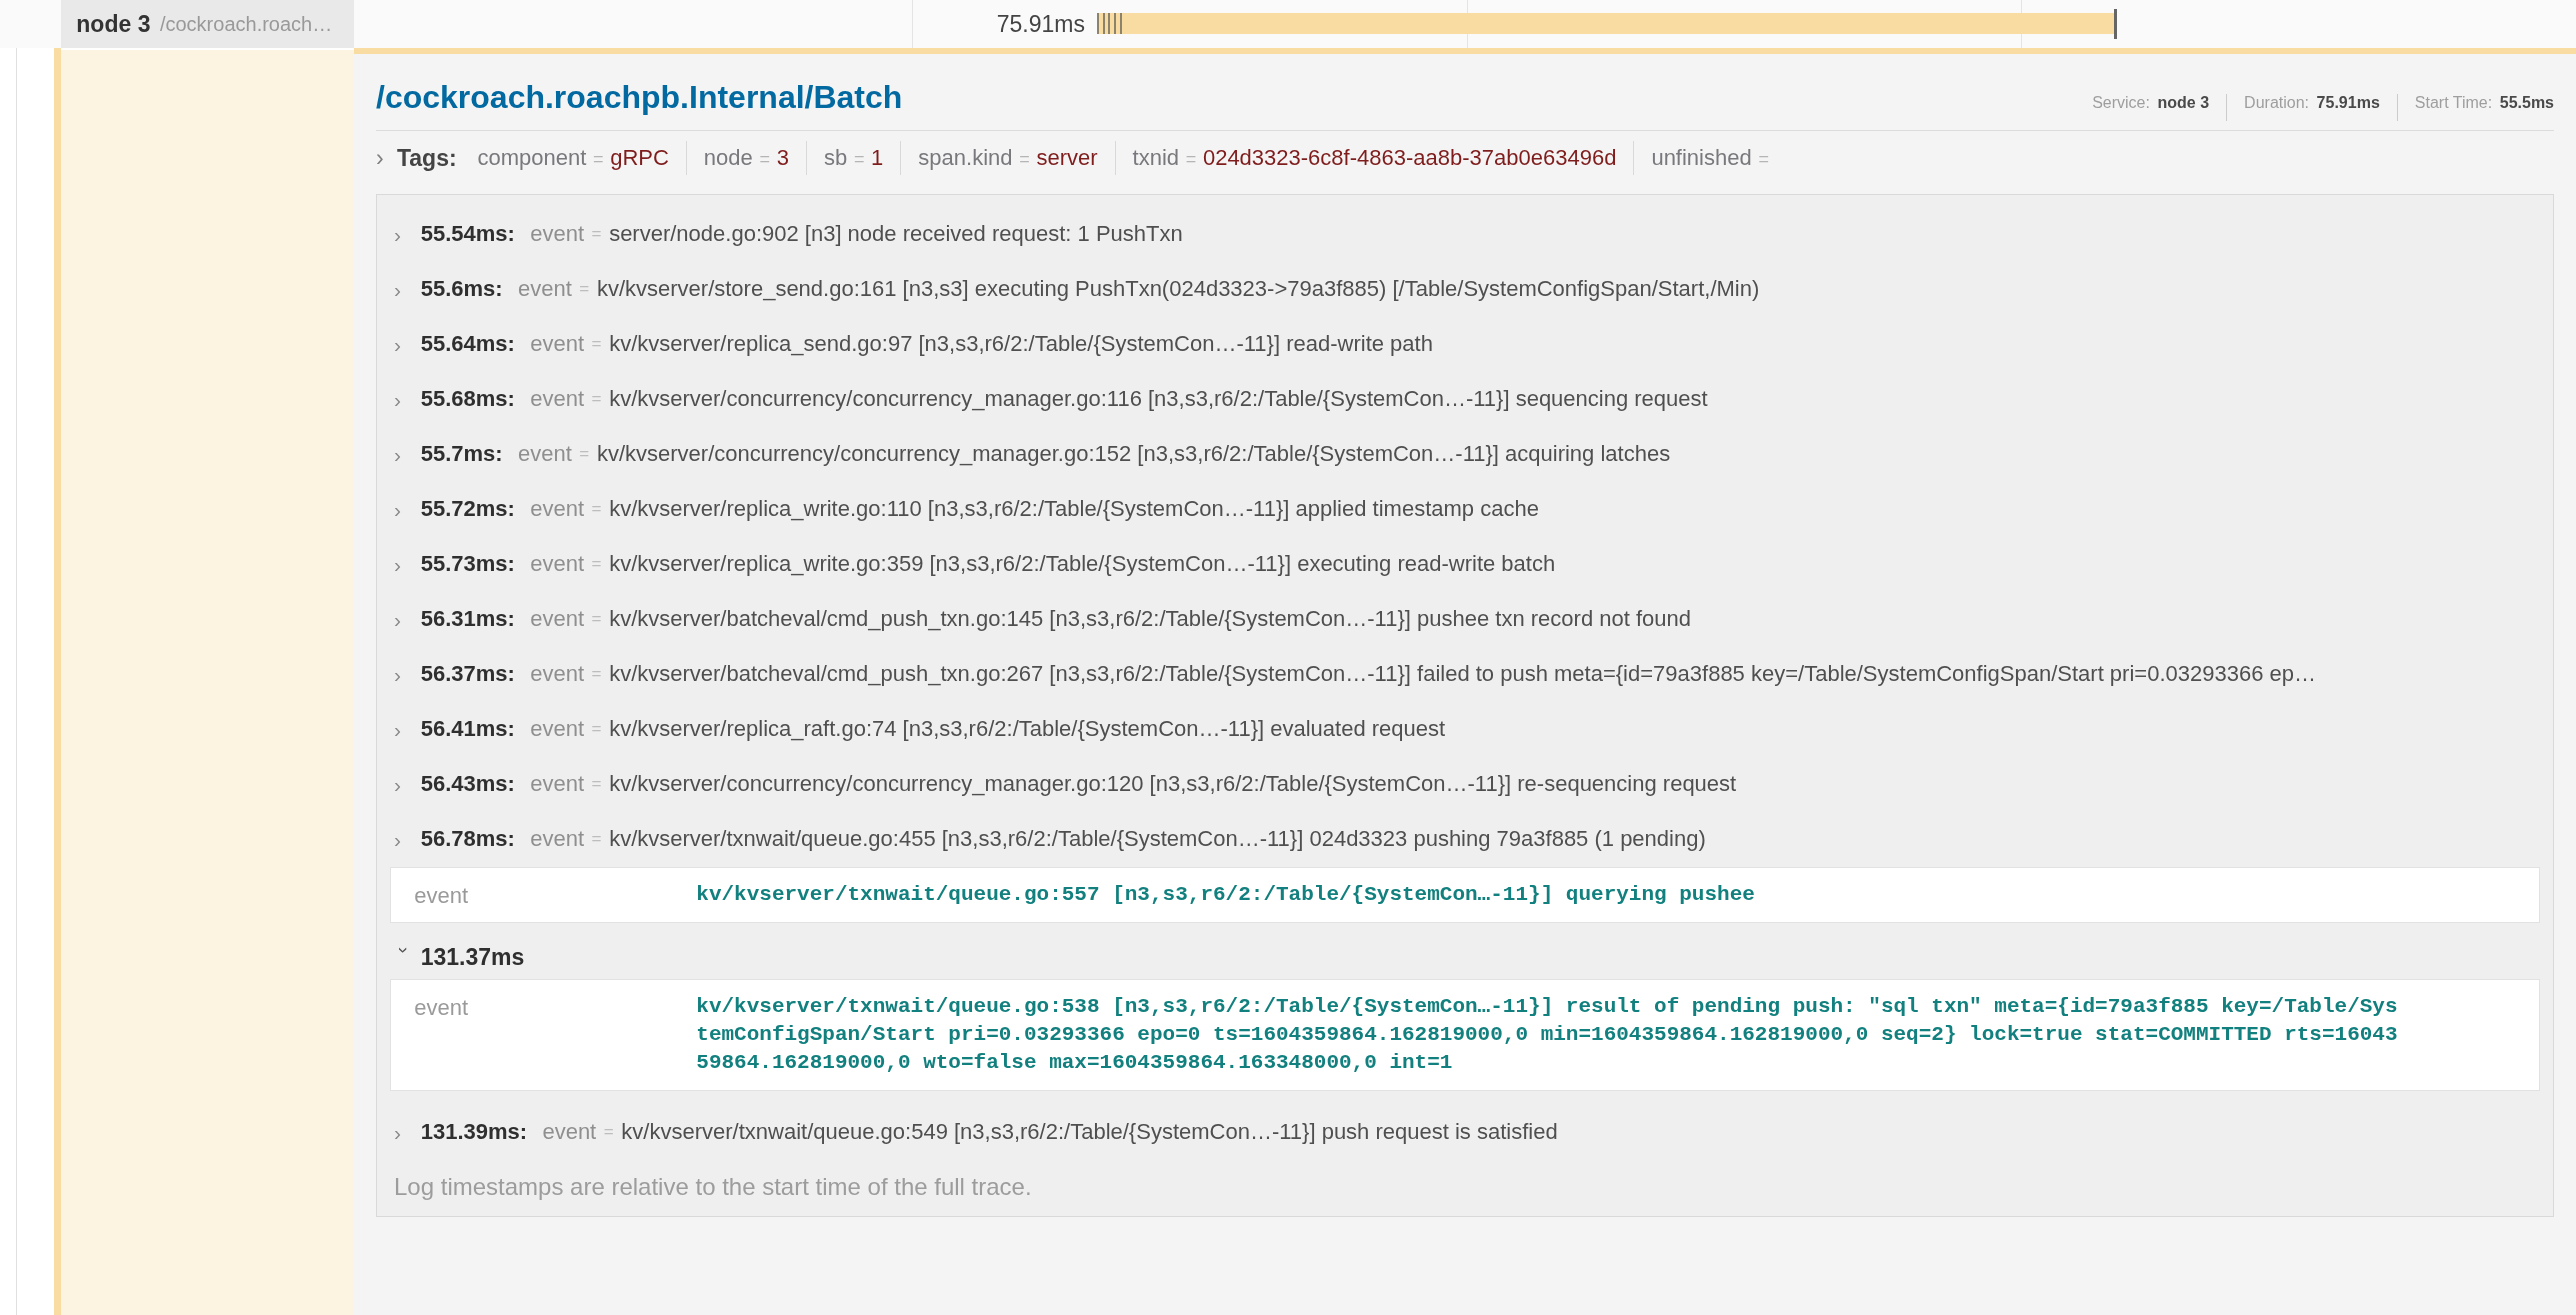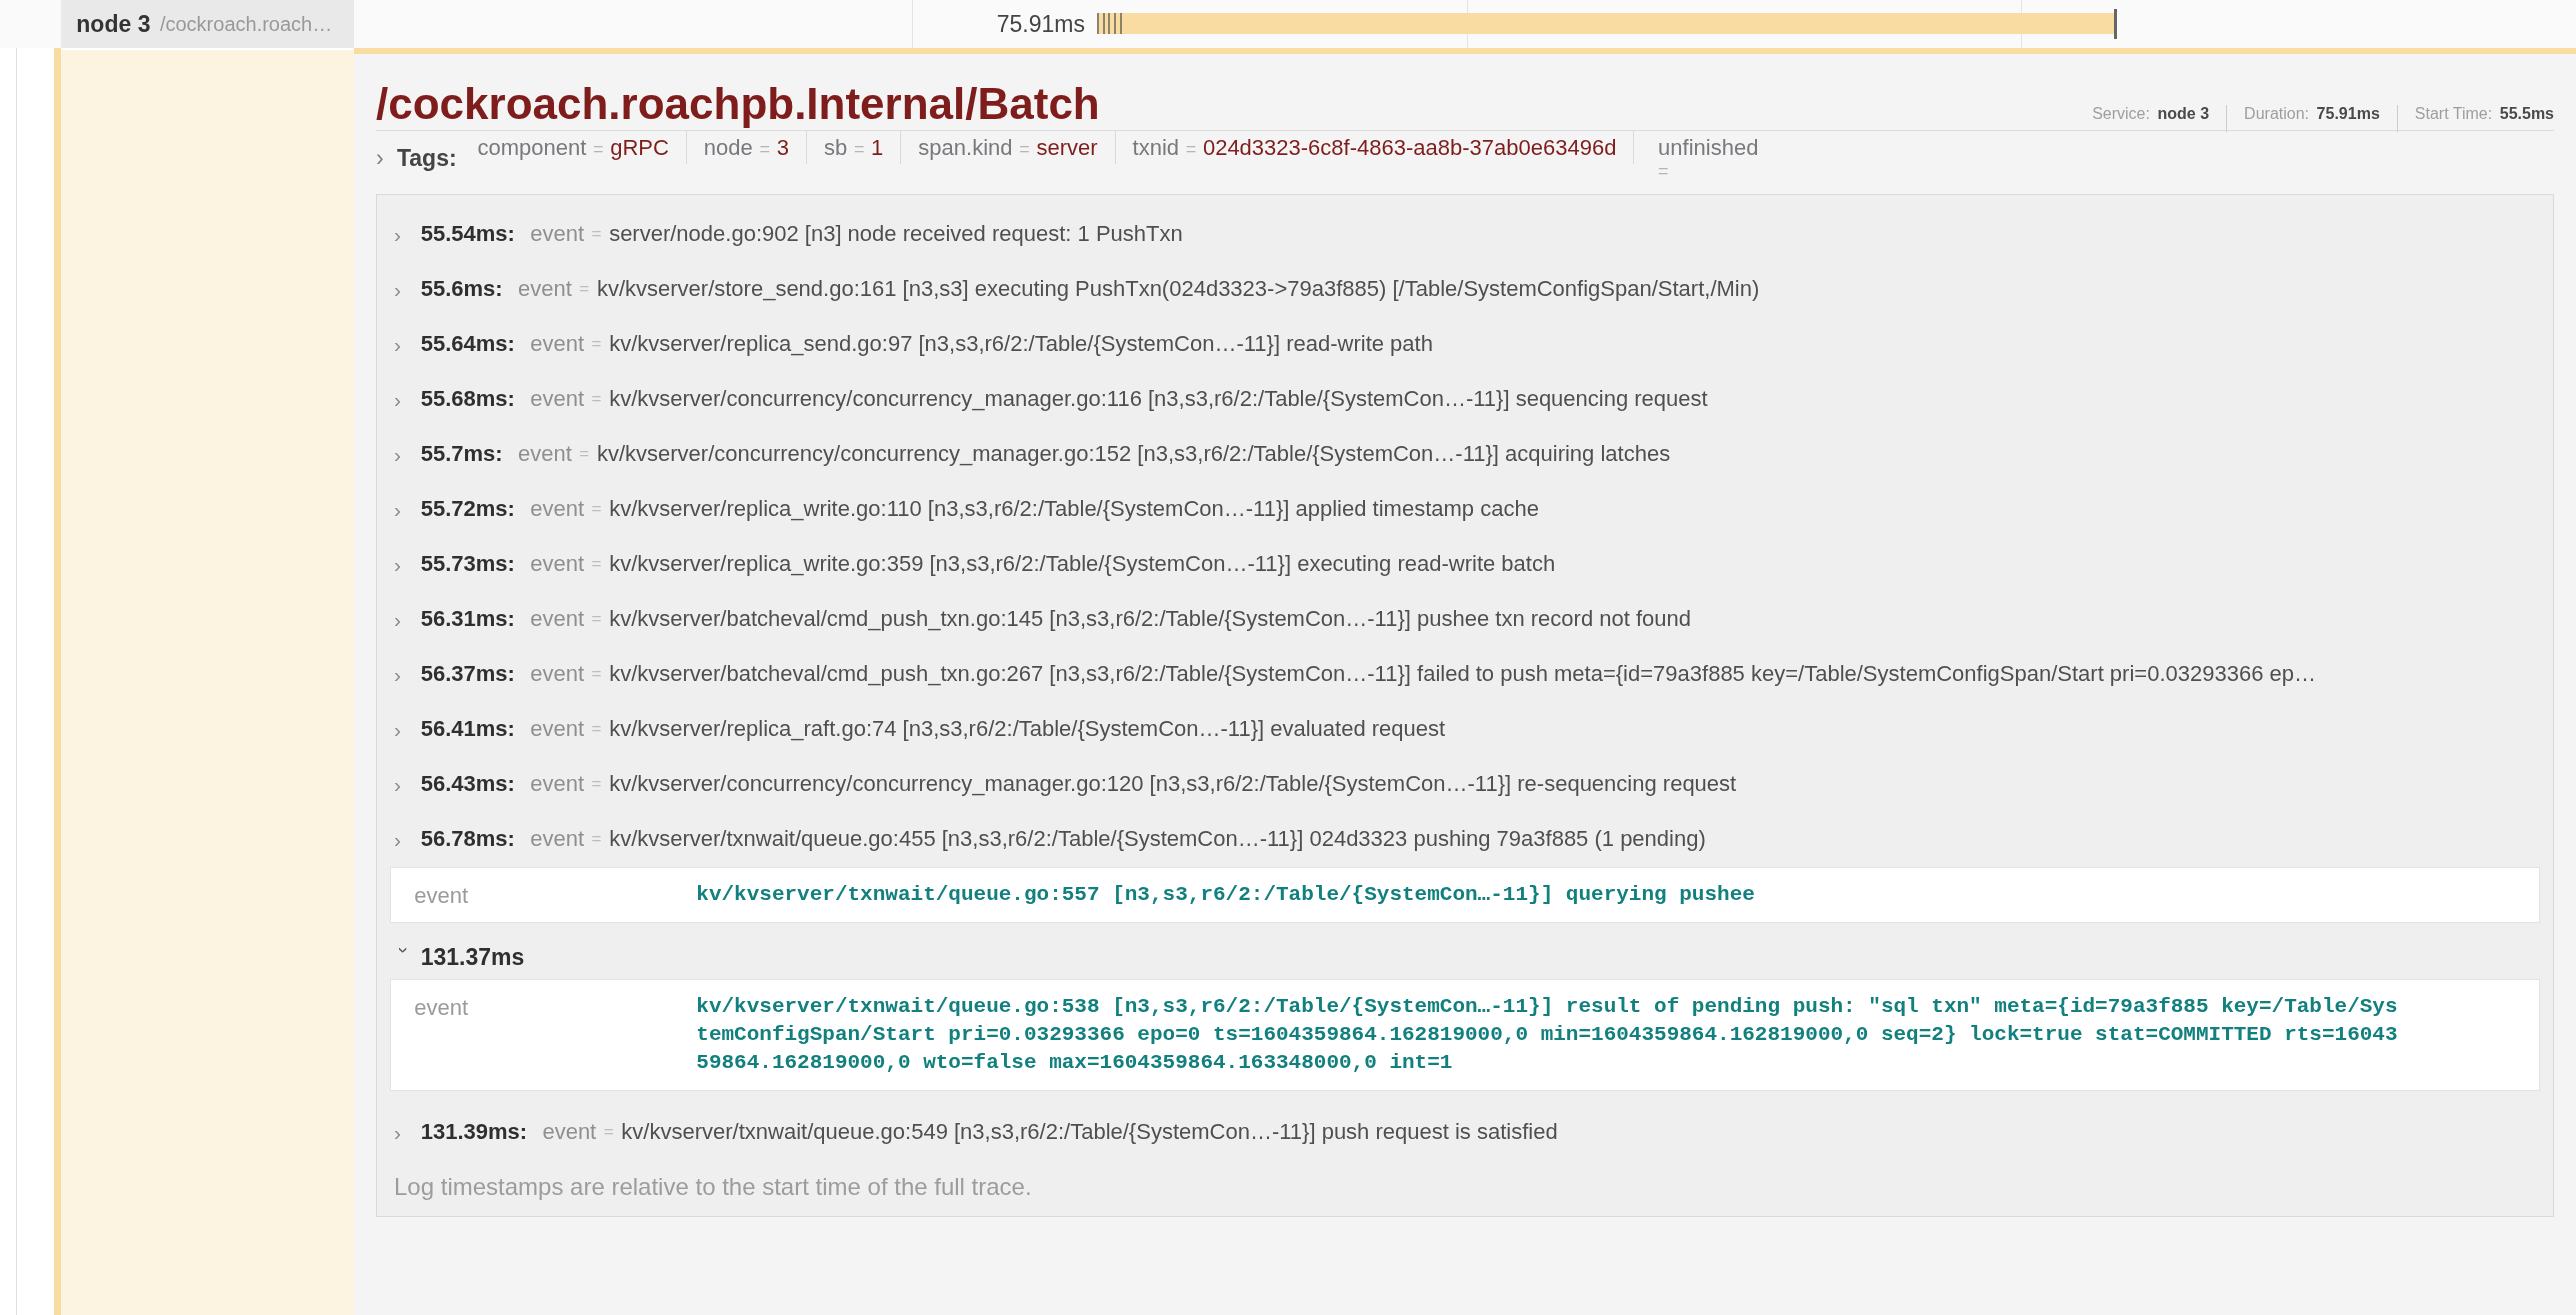--- a/index.html
+++ b/index.html
@@ -28,36 +28,36 @@
   .span-bar .hatch { position:absolute; left:0; top:0; width:25px; height:21px;
     background:repeating-linear-gradient(90deg, rgba(70,70,70,.6) 0 1.9px, transparent 1.9px 5.7px); }
   .end-tick { position:absolute; left:2114px; top:8.6px; width:2.9px; height:30.5px; background:#666; }
 
   
   .panel-topborder { position:absolute; left:354px; top:48px; width:2222px; height:6.7px; }
   .panel { position:absolute; left:354px; top:54px; width:2222px; height:1261px;
     background:#f4f4f4; padding:0 22px; }
 
   .panel-header { margin-top:25px; display:flex; justify-content:space-between; align-items:baseline; height:40px; }
-  .panel-title { font-size:44px; font-weight:bold; color:#7f1d1d; }
+  .panel-title { font-size:32px; font-weight:bold; color:#0369a1; }
   .overview { display:flex; align-items:baseline; font-size:16px; }
   .overview .lbl { color:#9e9e9e; margin-right:7.6px; }
   .overview .val { color:#4a4a4a; font-weight:bold; }
   .overview .sep { align-self:center; width:1px; height:27px; background:#ccc; margin:0 17px; }
 
   .title-divider { margin-top:11.4px; border-top:1px solid #dcdcdc; }
 
   .tags-row { margin-top:5.7px; height:42px; display:flex; align-items:center; cursor:pointer; }
   .chev-right { font-size:23px; color:#808080; line-height:21px; }
   .chev-down  { font-size:23px; color:#666;    line-height:21px; display:inline-block;
     transform:rotate(90deg); transform-origin:50% 50%; }
   .tags-row .chev-right { margin-right:13.3px; }
   .tags-title { font-size:23px; font-weight:bold; color:#444; }
   .tag-item { display:flex; align-items:baseline; padding:3.8px 17px; border-right:1px solid #d9d9d9; }
-  .tag-item:last-child { border-right:none;flex-direction:column; }
+  .tag-item:last-child { border-right:none; }
   .tag-key { font-size:22px; color:#78787d; }
   .tag-eq  { font-size:18px; color:#b5b5b5; margin:0 6.7px; }
   .tag-val { font-size:22px; color:#7f1d1d; }
 
   .logs { margin-top:15.3px; border:1px solid #d9d9d9; background:#efefef; }
   .logs-header { height:50px; background:#e2e2e2; border-bottom:1px solid #d5d5d5;
     display:flex; align-items:center; padding-left:17px; cursor:pointer; }
   .logs-title { font-size:23px; font-weight:bold; color:#3a3a3a; margin-left:13.3px; }
   .logs-count { font-size:23px; color:#8a8a8a; margin-left:7.6px; }
   .logs-body { padding-top:11.4px; }

